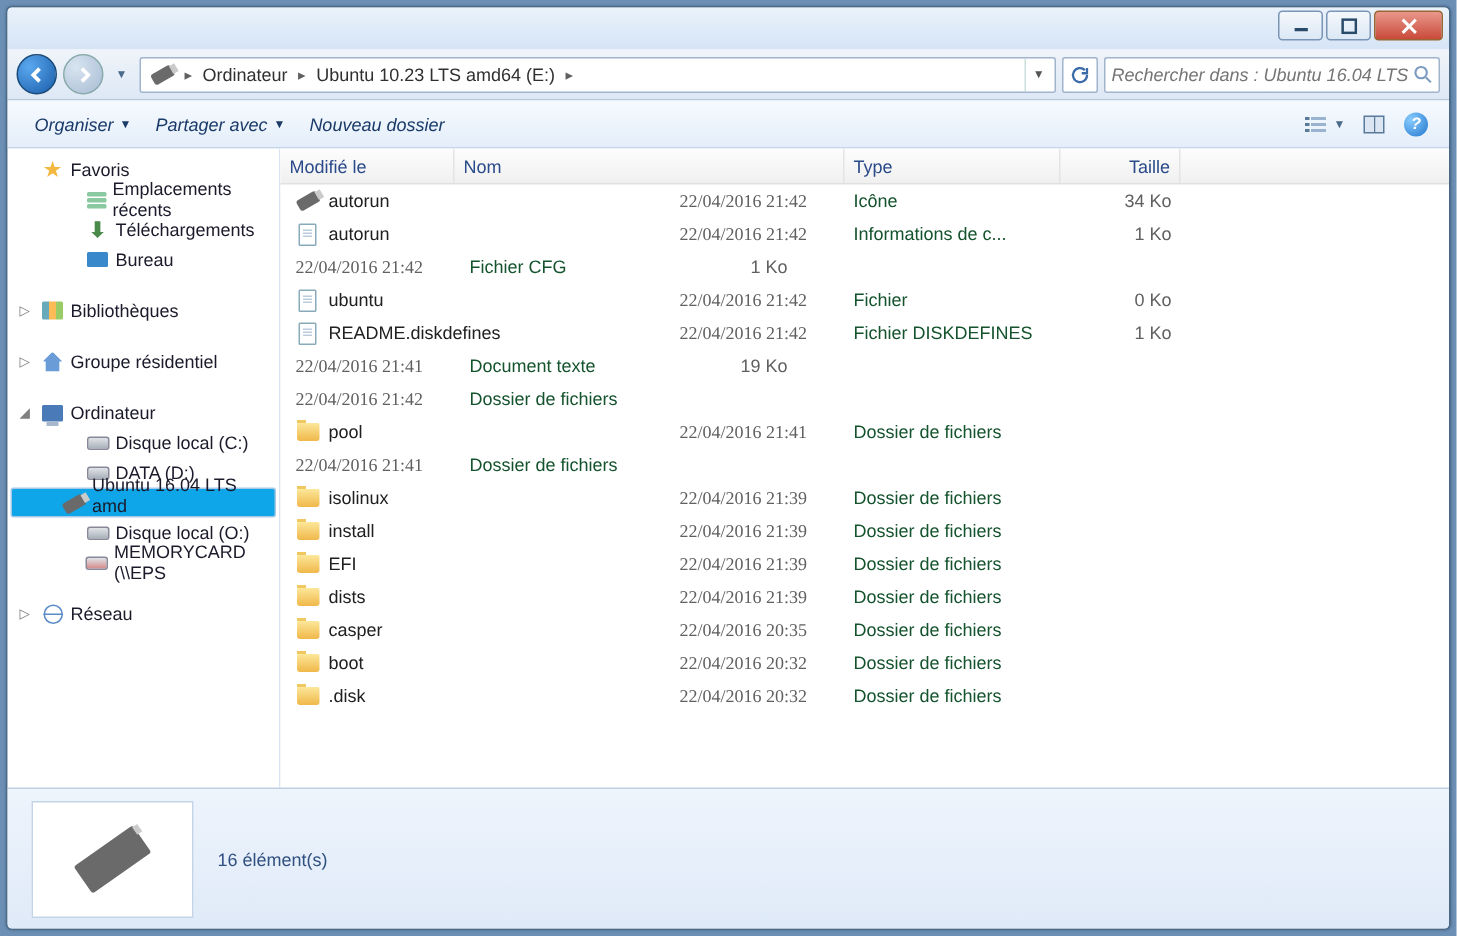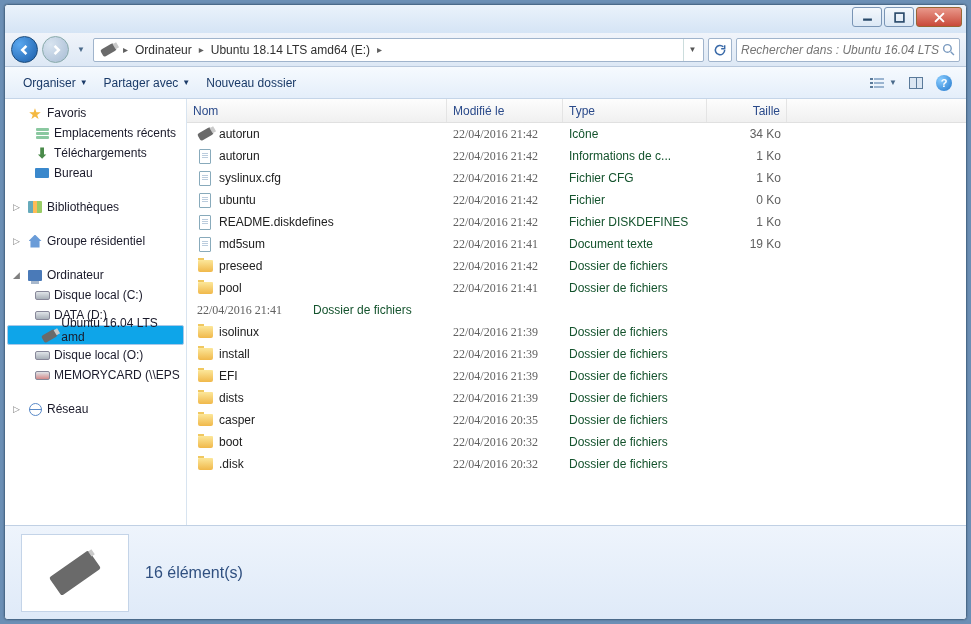--- a/index.html
+++ b/index.html
@@ -15,52 +15,52 @@
 .navhist { width:16px; height:20px; display:flex; align-items:center; justify-content:center; border-radius:3px; cursor:pointer; }
 .breadcrumb { flex:1; height:24px; background:#fff; border:1px solid #a0b4cc; border-radius:2px; display:flex; align-items:center; padding:0 2px; }
 .bc-icon { width:16px; height:16px; margin:0 4px; display:flex; align-items:center; justify-content:center; }
 .bc-seg { padding:0 4px; height:22px; display:flex; align-items:center; cursor:pointer; color:#303030; }
 .bc-arr { font-size:10px; color:#606060; padding:0 3px; cursor:pointer; }
 .bc-right { margin-left:auto; display:flex; align-items:center; }
 .bc-drop { width:18px; height:22px; display:flex; align-items:center; justify-content:center; border-left:1px solid #cdd; cursor:pointer; }
 .refresh { width:24px; height:24px; border:1px solid #a0b4cc; background:#fff; border-radius:2px; display:flex; align-items:center; justify-content:center; cursor:pointer; }
 .searchbox { width:224px; height:24px; border:1px solid #a0b4cc; background:#fff; border-radius:2px; display:flex; align-items:center; padding:0 4px; }
 .searchbox input { border:none; outline:none; flex:1; font-style:italic; color:#777; font-size:12px; }
-.toolbar { height:32px; background:linear-gradient(to bottom,#f6fafe,#e4eefa); border-bottom:1px solid #c5d5e8; display:flex; align-items:center; padding:0 10px; }
+.toolbar { height:32px; background:linear-gradient(to bottom,#f6fafe,#e4eefa); border-bottom:1px solid #c5d5e8; display:flex; align-items:center; padding:0 10px;font-style:italic; }
 .tbtn { padding:4px 8px; color:#1a3a68; cursor:pointer; display:flex; align-items:center; gap:4px; border-radius:3px; }
 .tbtn .arr { font-size:8px; }
 .toolbar .spacer { flex:1; }
 .tool-icon { width:24px; height:24px; display:flex; align-items:center; justify-content:center; cursor:pointer; margin-left:4px; border-radius:3px; }
 .body { flex:1; display:flex; overflow:hidden; }
 .sidebar { width:182px; background:#fff; border-right:1px solid #d8e4f0; overflow:auto; padding:4px 0; }
 .side-group { margin-bottom:14px; }
 .side-item { display:flex; align-items:center; height:20px; padding:0 4px; cursor:pointer; gap:4px; color:#1a1a2a; }
 .side-item.lvl0 { padding-left:8px; }
-.side-item.lvl1s { padding-left:29px; }
+.side-item.lvl1s { padding-left:52px; }
 .side-item.sel { background:#0ea5e9; border:1px solid #a8c8e8; border-radius:2px; margin:0 2px; padding-left:34px;align-items:flex-end; }
 .side-item .exp { width:10px; font-size:9px; color:#808080; }
 .side-item .si-icon { width:16px; height:16px; display:flex; align-items:center; justify-content:center; }
 .content { flex:1; display:flex; flex-direction:column; background:#fff; }
 .colhdr { height:24px; background:linear-gradient(to bottom,#fdfdfd,#f0f0f0); border-bottom:1px solid #e0e0e0; display:flex; align-items:center; }
 .colhdr .col { padding:0 6px; color:#2a4a8a; border-right:1px solid #e4e4e4; height:100%; display:flex; align-items:center; cursor:pointer; }
 .col-name { width:260px; }
 .col-date { width:116px; }
 .col-type { width:144px; }
 .col-size { width:80px; text-align:center; justify-content:flex-end; }
 .filelist { flex:1; overflow:auto; }
 .frow { height:22px; display:flex; align-items:center; padding-left:4px; cursor:pointer; }
 .fcell { padding:0 6px; color:#202020; white-space:nowrap; overflow:hidden; text-overflow:ellipsis; }
 .fcell.name { width:256px; display:flex; align-items:center; gap:6px; }
 .fcell.date { width:116px; color:#606060;font-family:Liberation Serif, serif; }
 .fcell.type { width:144px; color:#14532d; }
 .fcell.size { width:80px; text-align:right; color:#606060; }
 .ficon { width:16px; height:16px; flex-shrink:0; display:flex; align-items:center; justify-content:center; }
 .statusbar { height:94px; background:linear-gradient(to bottom,#eef4fc,#dfeaf8); border-top:1px solid #c0d0e4; display:flex; align-items:center; padding:0 16px; }
 .status-thumb { width:108px; height:78px; background:#fff; border:1px solid #c4d4e8; display:flex; align-items:center; justify-content:center; margin-right:16px; }
-.status-text { color:#305080; font-size:16px; }
+.status-text { color:#305080; font-size:12px; }
 
 .i-folder { width:15px; height:12px; background:linear-gradient(to bottom,#fce79a,#f0b84a); border-radius:1px 1px 2px 2px; position:relative; }
 .i-folder:before { content:""; position:absolute; top:-3px; left:0; width:6px; height:3px; background:#f0c860; border-radius:1px 1px 0 0; }
 .i-file { width:12px; height:15px; background:#fff; border:1px solid #8ab; border-radius:1px; position:relative; }
 .i-file:before { content:""; position:absolute; top:3px; left:2px; right:2px; height:1px; background:#bcd; box-shadow:0 2px 0 #bcd,0 4px 0 #bcd; }
 .i-usb { width:15px; height:8px; background:#6a6a6a; border-radius:2px; position:relative; transform:rotate(-30deg); }
 .i-usb:after { content:""; position:absolute; right:-3px; top:1px; width:4px; height:6px; background:#cacaca; }
 .i-star { color:#f4b840; font-size:15px; line-height:1; }
 .i-lib { width:14px; height:12px; background:linear-gradient(to right,#6ab 33%,#fb5 33% 66%,#9c6 66%); border-radius:1px; }
 .i-home { width:13px; height:13px; background:#6a9cd8; clip-path:polygon(50% 0,100% 50%,85% 50%,85% 100%,15% 100%,15% 50%,0 50%); }
@@ -117,21 +117,21 @@
     <div class="navhist">
         <span style="font-size:8px;color:#4a6a8a">▼</span>
       </div>
     <div class="breadcrumb">
       <div class="bc-icon">
           <div class="i-usb"></div>
         </div>
       <span class="bc-arr">▸</span>
       <span class="bc-seg">Ordinateur</span>
       <span class="bc-arr">▸</span>
-      <span class="bc-seg">Ubuntu 18.14 LTS amd64 (E:)</span>
+      <span class="bc-seg">Ubuntu 10.23 LTS amd64 (E:)</span>
       <span class="bc-arr">▸</span>
       <div class="bc-right">
         <div class="bc-drop">
             <span style="font-size:8px;color:#555">▼</span>
           </div>
       </div>
     </div>
     <div class="refresh">
         <svg width="14" height="14" viewBox="0 0 12 12">
           <path d="M10 6a4 4 0 1 1-1.2-2.8M10 2v3H7" fill="none" stroke="#3a6aa8" stroke-width="1.3"></path>
@@ -273,22 +273,22 @@
             <span class="si-icon">
               <div class="i-net"></div>
             </span>
             <span>Réseau</span>
           </div>
       </div>
     </div>
 
     <div class="content">
       <div class="colhdr">
+        <div class="col col-date">Modifié le</div>
         <div class="col col-name">Nom</div>
-        <div class="col col-date">Modifié le</div>
         <div class="col col-type">Type</div>
         <div class="col col-size">Taille</div>
       </div>
       <div class="filelist" id="filelist">
           <div class="frow">
             <div class="fcell name">
               <span class="ficon">
                 <div class="i-usb"></div>
               </span>
               <span>autorun</span>
@@ -302,26 +302,20 @@
               <span class="ficon">
                 <div class="i-file"></div>
               </span>
               <span>autorun</span>
             </div>
             <div class="fcell date">22/04/2016 21:42</div>
             <div class="fcell type">Informations de c...</div>
             <div class="fcell size">1 Ko</div>
           </div>
           <div class="frow">
-            <div class="fcell name">
-              <span class="ficon">
-                <div class="i-file"></div>
-              </span>
-              <span>syslinux.cfg</span>
-            </div>
             <div class="fcell date">22/04/2016 21:42</div>
             <div class="fcell type">Fichier CFG</div>
             <div class="fcell size">1 Ko</div>
           </div>
           <div class="frow">
             <div class="fcell name">
               <span class="ficon">
                 <div class="i-file"></div>
               </span>
               <span>ubuntu</span>
@@ -335,37 +329,25 @@
               <span class="ficon">
                 <div class="i-file"></div>
               </span>
               <span>README.diskdefines</span>
             </div>
             <div class="fcell date">22/04/2016 21:42</div>
             <div class="fcell type">Fichier DISKDEFINES</div>
             <div class="fcell size">1 Ko</div>
           </div>
           <div class="frow">
-            <div class="fcell name">
-              <span class="ficon">
-                <div class="i-file"></div>
-              </span>
-              <span>md5sum</span>
-            </div>
             <div class="fcell date">22/04/2016 21:41</div>
             <div class="fcell type">Document texte</div>
             <div class="fcell size">19 Ko</div>
           </div>
           <div class="frow">
-            <div class="fcell name">
-              <span class="ficon">
-                <div class="i-folder"></div>
-              </span>
-              <span>preseed</span>
-            </div>
             <div class="fcell date">22/04/2016 21:42</div>
             <div class="fcell type">Dossier de fichiers</div>
             <div class="fcell size"></div>
           </div>
           <div class="frow">
             <div class="fcell name">
               <span class="ficon">
                 <div class="i-folder"></div>
               </span>
               <span>pool</span>

